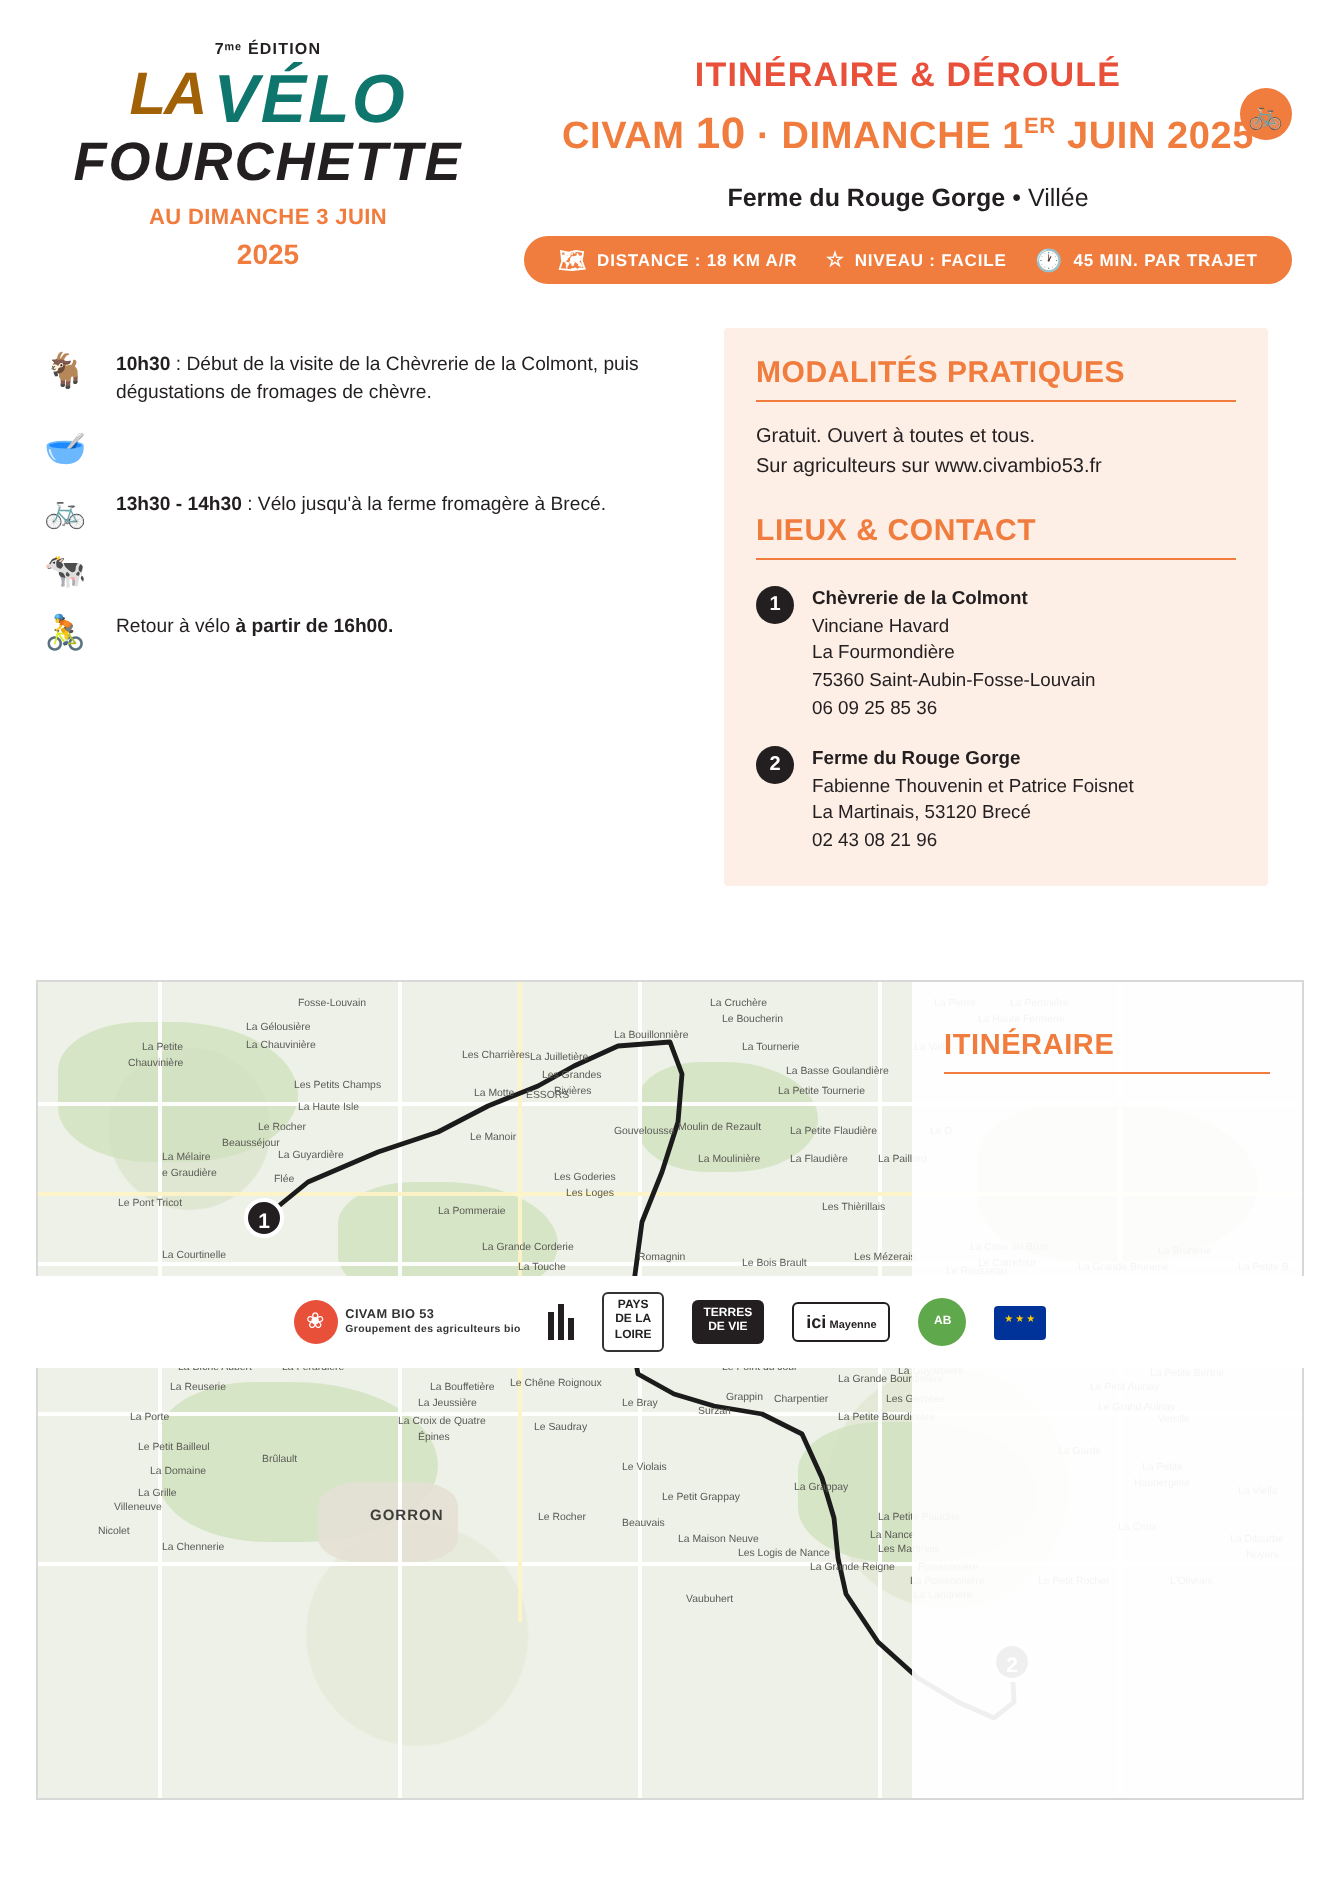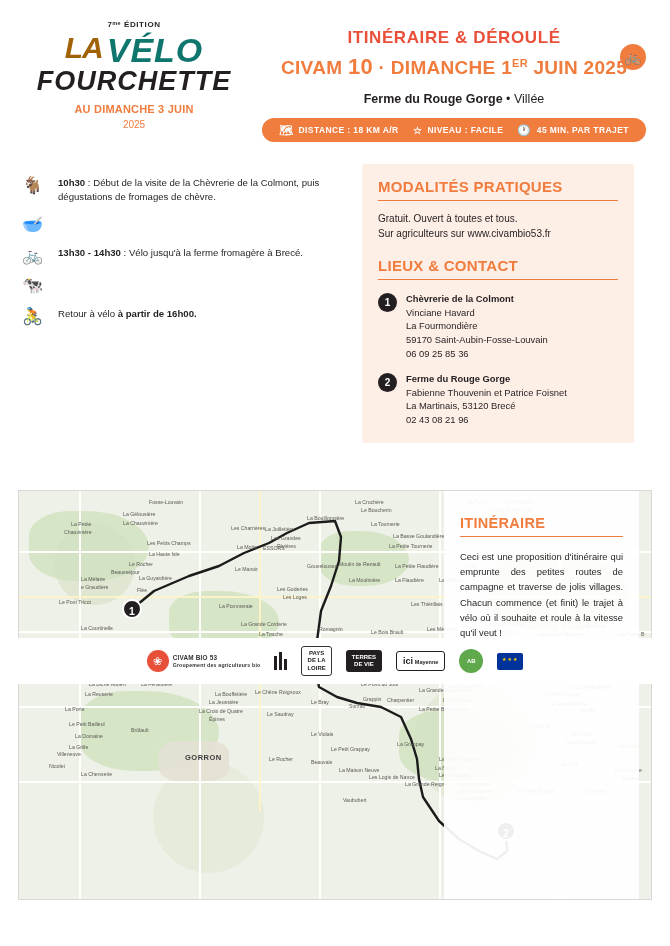--- a/index.html
+++ b/index.html
@@ -28,21 +28,21 @@
   }
   .logo-line1 { margin-top: 2px; white-space: nowrap; }
   .logo-fourchette {
     font-weight: bold; font-style: italic; font-size: 27px; letter-spacing: 1px;
     color:#231f20; margin-top: -4px;
   }
   .logo-sub {
     color:#f07c3e; font-weight:bold; font-size: 11px; letter-spacing: .2px; margin-top: 6px;
     line-height: 1.25;
   }
-  .logo-year { color:#f07c3e; font-weight:normal; font-size: 10px; margin-top:2px; }
+  .logo-year { color:#f07c3e; font-weight:bold; font-size: 14px; margin-top:2px; }
 
   .head-right { flex: 1; padding-left: 6px; padding-top: 14px; text-align: center; position: relative; }
   .title-main {
     color:#e8503a; font-weight: bold; font-size: 17px; letter-spacing: .6px;
   }
   .title-sub {
     color:#f07c3e; font-weight: bold; font-size: 19px; letter-spacing: .3px; margin-top: 6px;
   }
   .title-sub .num { font-size: 22px; }
   .title-sub sup { font-size: 11px; }
@@ -122,21 +122,21 @@
   .maplabel.big { font-size: 7.5px; font-weight: bold; color:#3d3d3a; letter-spacing:.5px; }
 
   .route-svg { position:absolute; left:0; top:0; }
   .map-pin {
     position:absolute; width: 20px; height:20px; border-radius:50%; background:#231f20;
     color:#fff; font-size: 10.5px; font-weight:bold; text-align:center; line-height: 20px;
     border: 2px solid #fff;
   }
 
   .map-panel {
-    position:absolute; right: 12px; top: 0; width: 195px; height: 410px;
+    position:absolute; right: 0; top: 0; width: 195px; height: 410px;
     background: rgba(255,255,255,0.93); padding: 24px 16px 0 16px;
   }
   .panel-title {
     color:#f07c3e; font-weight:bold; font-size: 14.5px; letter-spacing:.3px;
     border-bottom: 1.4px solid #f07c3e; padding-bottom: 5px; display:block;
   }
   .panel-text { margin-top: 12px; font-size: 9.4px; line-height: 1.62; text-align: justify; }
 
   
   .footer {
@@ -272,21 +272,21 @@
       </div>
 
       <span class="sec-title-orange second">LIEUX &amp; CONTACT</span>
 
       <div class="contact">
         <div class="pin">1</div>
         <div class="contact-body">
           <div class="name">Chèvrerie de la Colmont</div>
           <div>Vinciane Havard</div>
           <div>La Fourmondière</div>
-          <div>59170 Saint-Aubin-Fosse-Louvain</div>
+          <div>75360 Saint-Aubin-Fosse-Louvain</div>
           <div>06 09 25 85 36</div>
         </div>
       </div>
 
       <div class="contact">
         <div class="pin">2</div>
         <div class="contact-body">
           <div class="name">Ferme du Rouge Gorge</div>
           <div>Fabienne Thouvenin et Patrice Foisnet</div>
           <div>La Martinais, 53120 Brecé</div>
@@ -455,21 +455,20 @@
         <div class="maplabel" style="left: 446px; top: 72px;">Le D</div>
         <div class="maplabel" style="left: 22px; top: 160px;">ateliers</div>
         <div class="maplabel" style="left: 34px; top: 186px;">Le Gué de l'Épine</div>
       </div>
 
     <div class="map-pin" style="left:103px; top:108px;">1</div>
     <div class="map-pin" style="left:477px; top:330px;">2</div>
 
     <div class="map-panel">
       <span class="panel-title">ITINÉRAIRE</span>
-      <div class="panel-text">Ceci est une proposition d'itinéraire qui emprunte des petites routes de campagne et traverse de jolis villages. Chacun commence (et finit) le trajet à vélo où il souhaite et roule à la vitesse qu'il veut !</div>
     </div>
   </div>
 
   <div class="footer">
     <div class="logo-chip">
       <span class="chip-circle">❀</span>
       <span class="chip-txt">
         <span class="t1">CIVAM BIO 53</span><br>
         <span>Groupement des agriculteurs bio</span>
       </span>

